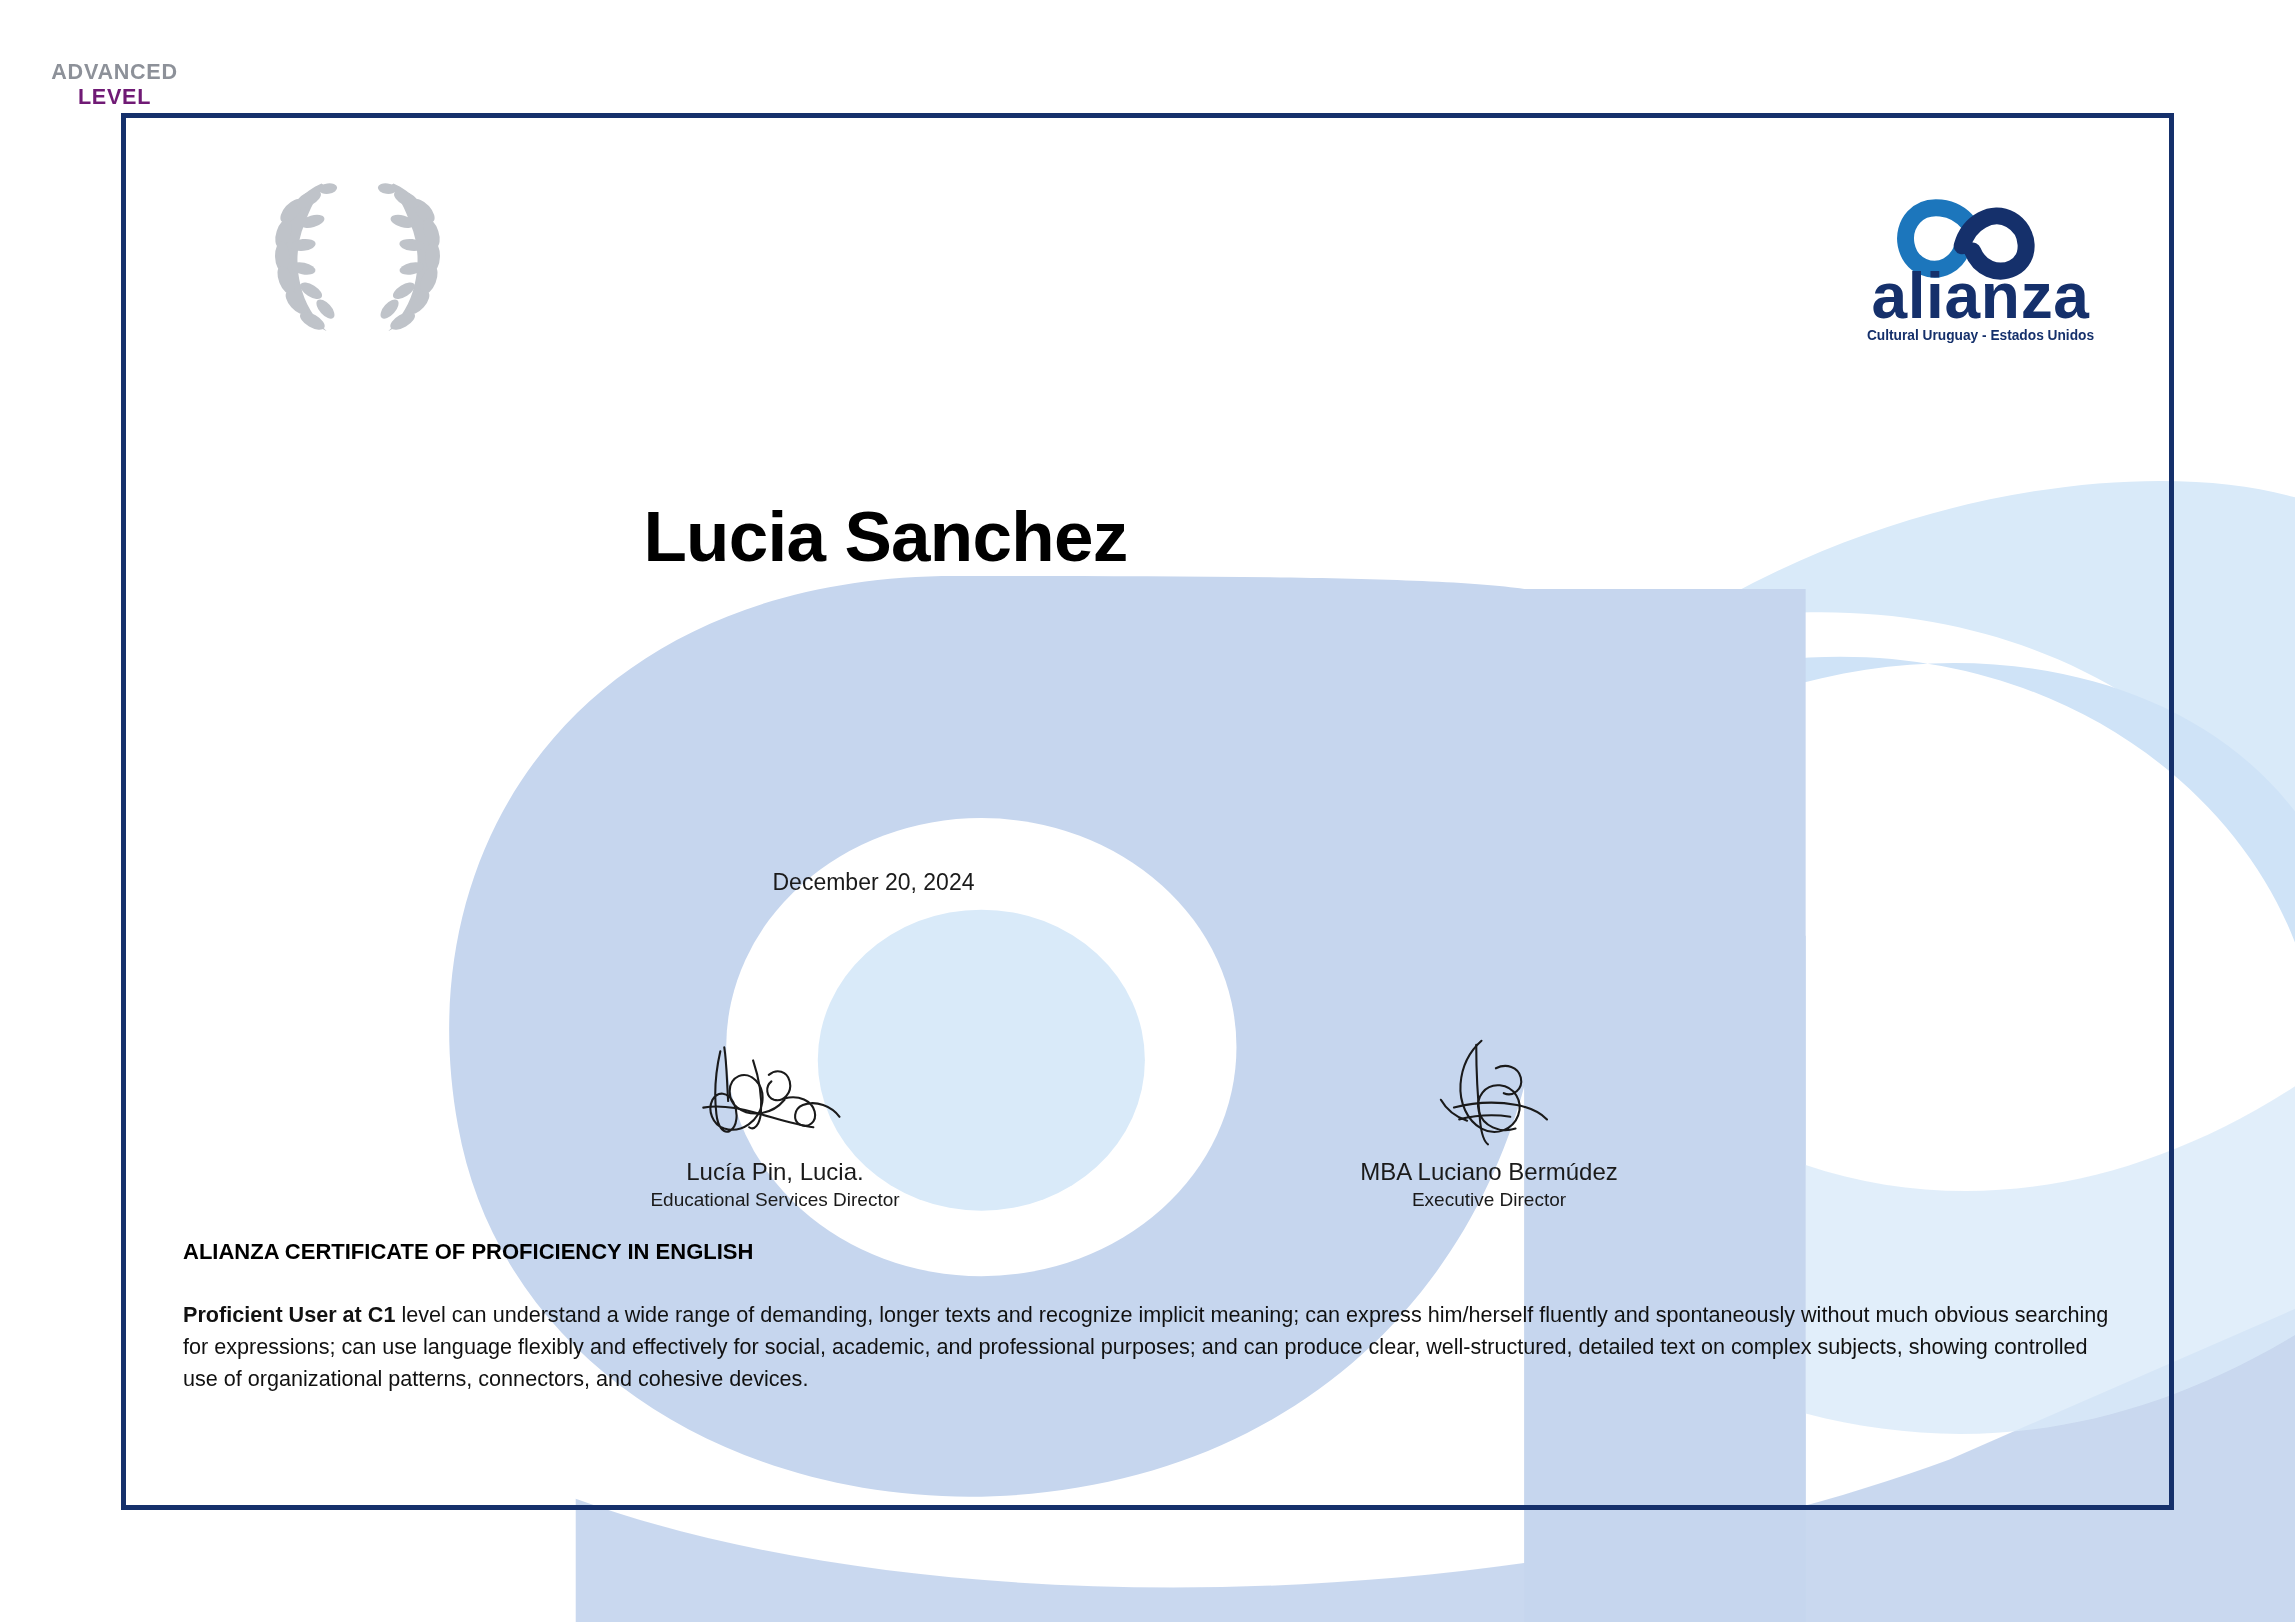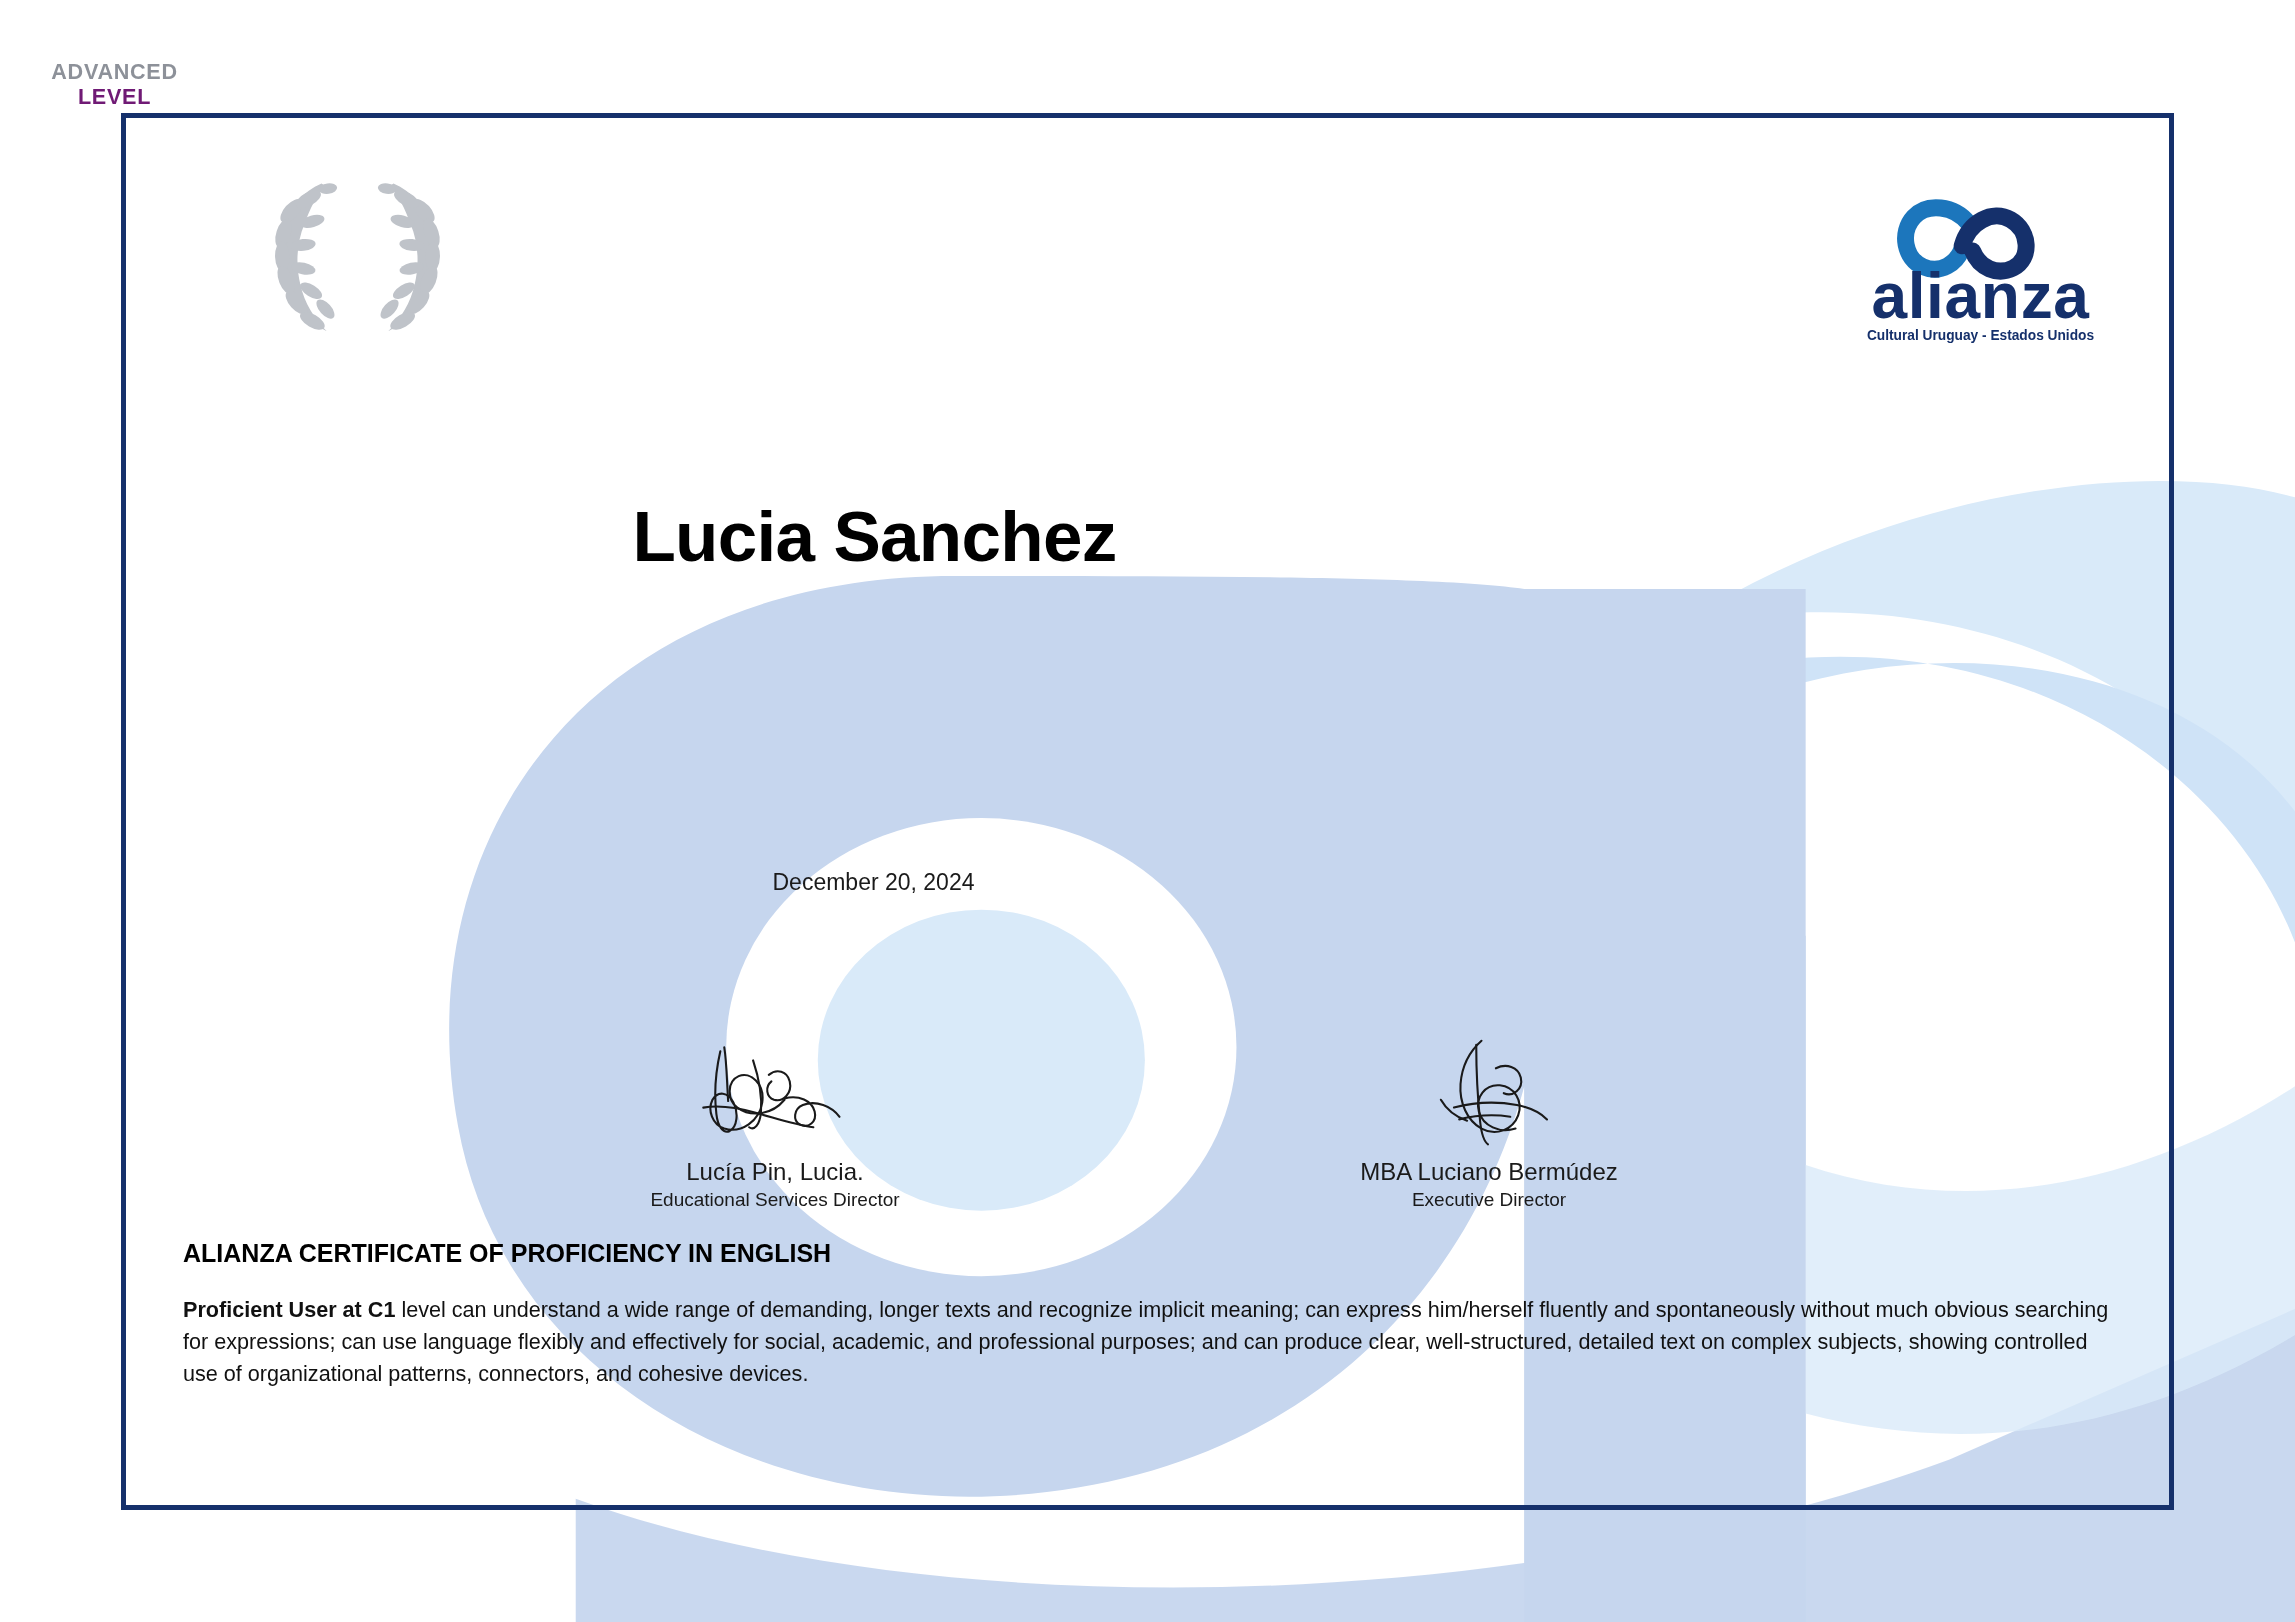--- a/index.html
+++ b/index.html
@@ -89,21 +89,21 @@
     position: absolute;
     left: 121px;
     top: 113px;
     width: 2053px;
     height: 1397px;
     z-index: 3;
   }
 
   .recipient-name {
     position: absolute;
-    left: 1px;
+    left: 12px;
     top: 383px;
     width: 1505px;
     text-align: center;
     font-size: 71px;
     font-weight: bold;
     color: #000000;
     letter-spacing: -0.7px;
   }
 
   .completion-line {
@@ -152,24 +152,24 @@
   }
 
   
   .footer {
     position: absolute;
     left: 62px;
     top: 1126px;
     width: 1930px;
   }
   .footer-title {
-    font-size: 25px;
+    font-size: 22px;
     font-weight: bold;
     color: #000000;
-    margin-bottom: 26px;
+    margin-bottom: 34px;
   }
   .footer-body {
     font-size: 21.6px;
     line-height: 1.48;
     color: #111111;
   }
   .footer-body strong { font-weight: bold; }
 </style>
 </head>
 <body>

